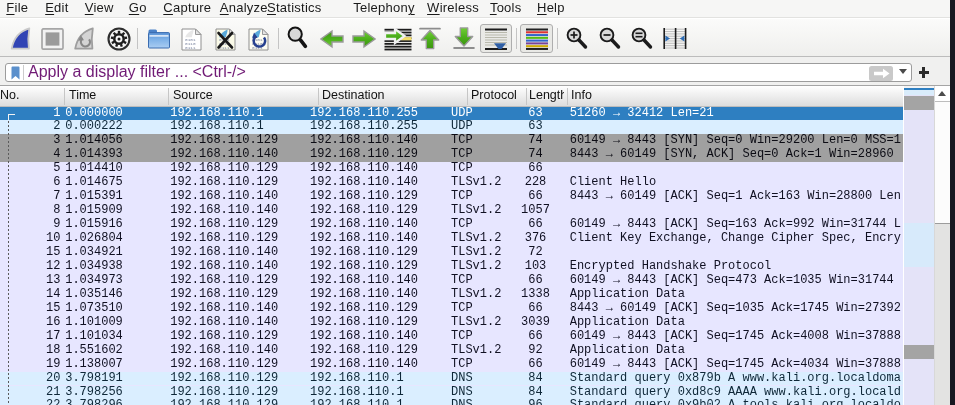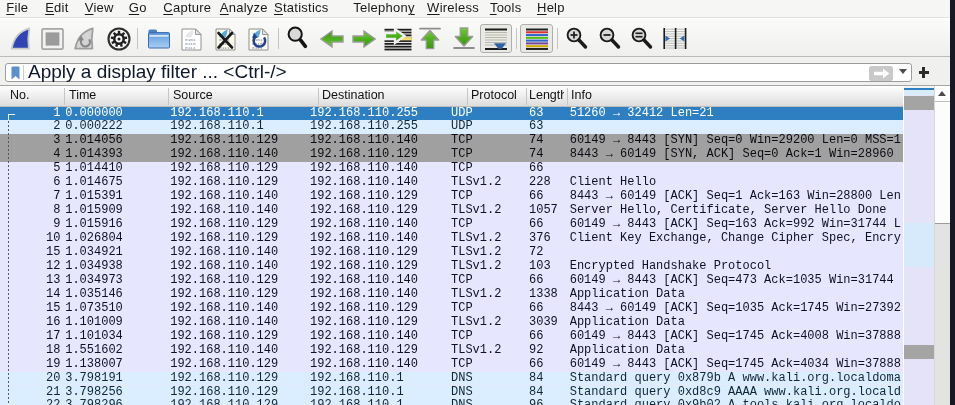--- a/index.html
+++ b/index.html
@@ -12,21 +12,21 @@
   background:linear-gradient(#fbfbfa,#efefed); border-bottom:1px solid #bcbcbc; }
 .ic { position:absolute; }
 .tsep { position:absolute; top:28px; width:1px; height:21px; background:#c4c4c4; }
 .tbtn { position:absolute; top:24px; width:32.5px; height:29px; border:1px solid #aeaeae; border-radius:3px; background:#e9e9e6; }
 #filterbar { position:absolute; left:0; top:57px; width:950px; height:29px; background:#f0f0ef;
   border-bottom:1px solid #a5a5a5; }
 #finput { position:absolute; left:4.5px; top:6px; width:907px; height:18.5px; background:#fff;
   border:1px solid #9c9c9c; border-radius:3px; }
 #fbook { position:absolute; left:5px; top:1.5px; }
 #fsep { position:absolute; left:17px; top:0.5px; width:1px; height:15.5px; background:#cccccc; }
-#fph { position:absolute; left:22.5px; top:0; line-height:16.8px; font-size:19px; color:#0f172a; white-space:pre; }
+#fph { position:absolute; left:22.5px; top:0; line-height:16.8px; font-size:16px; color:#701a75; white-space:pre; }
 #fbtn { position:absolute; right:17.5px; top:2px; width:24.5px; height:14.5px; background:#c9c9c9; border-radius:2.5px; }
 #fcaret { position:absolute; right:3.5px; top:5.2px; width:0; height:0;
   border-left:4.2px solid transparent; border-right:4.2px solid transparent; border-top:5px solid #4a4a4a; }
 #fplus { position:absolute; left:918.5px; top:10px; width:10.5px; height:10.5px; }
 #fplus:before { content:""; position:absolute; left:0; top:3.6px; width:10.5px; height:3.2px; background:#2b2b2b; }
 #fplus:after  { content:""; position:absolute; left:3.6px; top:0; width:3.2px; height:10.5px; background:#2b2b2b; }
 #header { position:absolute; left:0; top:86px; width:903px; height:20.5px;
   background:linear-gradient(#ffffff,#dddddd); border-bottom:1px solid #bcbcbc; }
 #header span { position:absolute; top:0; line-height:19.5px; font-size:12.5px; color:#111; }
 .hsep { position:absolute; top:1.5px; width:1px; height:17.5px; background:#c6c6c6; }
@@ -37,21 +37,21 @@
 .pr span { position:absolute; top:0; }
 .sel { background:#2e7fc1; color:#ffffff; }
 .udp { background:#daeeff; color:#0e2738; }
 .gry { background:#a0a0a0; color:#0c0c14; }
 .lav { background:#e7e6ff; color:#101022; }
 .cno { left:22px; width:38.5px; text-align:right; }
 .ct { left:65.2px; }
 .cs { left:170.2px; }
 .cd { left:310px; }
 .cp { left:451px; }
-.cl { left:529px; width:59px; text-align:left; }
+.cl { left:506px; width:59px; text-align:center; }
 .ci { left:569.7px; width:331.4px; overflow:hidden; }
 #dashline { position:absolute; left:7.5px; top:120.5px; width:1px; height:284.5px;
   background:repeating-linear-gradient(180deg,#5a5a5a 0 2px,rgba(0,0,0,0) 2px 4px); }
 #bracket { position:absolute; left:7.5px; top:113.7px; width:7px; height:6.8px;
   border-left:1px solid #f2f2f2; border-top:1px solid #f2f2f2; }
 #minimap { position:absolute; left:903.5px; top:86px; width:30.5px; height:319px; background:#e4e3f8; }
 #minimap div { position:absolute; left:0; width:30.5px; }
 #sbar { position:absolute; left:934px; top:86px; width:15.5px; height:319px; background:#ffffff; border-left:1px solid #d8d8d8; }
 #sbtn { position:absolute; left:0; top:0; width:15.5px; height:15.5px; background:#ffffff; border-bottom:1px solid #bdbdbd; }
 #sarr { position:absolute; left:3.2px; top:5px; width:0; height:0;
@@ -61,21 +61,21 @@
 #redge { position:absolute; left:949.5px; top:0; width:5.5px; height:405px; background:#181821; }
 </style></head>
 <body>
 <div id="menubar">
 <span class="mi" style="left:6.3px"><span class="u">F</span>ile</span>
 <span class="mi" style="left:45.2px"><span class="u">E</span>dit</span>
 <span class="mi" style="left:84.8px"><span class="u">V</span>iew</span>
 <span class="mi" style="left:128.8px"><span class="u">G</span>o</span>
 <span class="mi" style="left:163.3px"><span class="u">C</span>apture</span>
 <span class="mi" style="left:219.8px"><span class="u">A</span>nalyze</span>
-<span class="mi" style="left:274px"><span class="u">S</span>tatistics</span>
+<span class="mi" style="left:267px"><span class="u">S</span>tatistics</span>
 <span class="mi" style="left:353.2px">Telephon<span class="u">y</span></span>
 <span class="mi" style="left:427.1px"><span class="u">W</span>ireless</span>
 <span class="mi" style="left:489.9px"><span class="u">T</span>ools</span>
 <span class="mi" style="left:537.0px"><span class="u">H</span>elp</span>
 </div>
 <div id="toolbar"></div>
 <svg width="0" height="0" style="position:absolute">
     <defs>
       <linearGradient id="gg" x1="0" y1="0" x2="0" y2="1">
         <stop offset="0" stop-color="#71ce35"></stop>
@@ -257,21 +257,21 @@
   <div id="fsep"></div>
   <div id="fph">Apply a display filter ... &lt;Ctrl-/&gt;</div>
   <div id="fbtn"><svg width="25" height="15" viewBox="0 0 25 15">
           <path d="M5 5.7 L14 5.7 L14 2.8 L20.5 7.5 L14 12.2 L14 9.3 L5 9.3 Z" fill="#ffffff"></path>
         </svg></div>
   <div id="fcaret"></div>
  </div>
  <div id="fplus"></div>
 </div>
 <div id="header">
- <span style="left:10px">No.</span>
+ <span style="left:0">No.</span>
  <span style="left:69px">Time</span>
  <span style="left:173px">Source</span>
  <span style="left:322px">Destination</span>
  <span style="left:471px">Protocol</span>
  <span style="left:529px;width:34.5px;overflow:hidden">Length</span>
  <span style="left:571px">Info</span>
  <div class="hsep" style="left:64px"></div>
  <div class="hsep" style="left:168px"></div>
  <div class="hsep" style="left:318px"></div>
  <div class="hsep" style="left:467px"></div>
@@ -279,21 +279,21 @@
  <div class="hsep" style="left:567px"></div>
 </div>
 <div id="plist">
 <div class="pr sel" style="top:0.00px"><span class="cno">1</span><span class="ct">0.000000</span><span class="cs">192.168.110.1</span><span class="cd">192.168.110.255</span><span class="cp">UDP</span><span class="cl">63</span><span class="ci">51260 → 32412 Len=21</span></div>
 <div class="pr udp" style="top:13.95px"><span class="cno">2</span><span class="ct">0.000222</span><span class="cs">192.168.110.1</span><span class="cd">192.168.110.255</span><span class="cp">UDP</span><span class="cl">63</span></div>
 <div class="pr gry" style="top:27.90px"><span class="cno">3</span><span class="ct">1.014056</span><span class="cs">192.168.110.129</span><span class="cd">192.168.110.140</span><span class="cp">TCP</span><span class="cl">74</span><span class="ci">60149 → 8443 [SYN] Seq=0 Win=29200 Len=0 MSS=1460</span></div>
 <div class="pr gry" style="top:41.85px"><span class="cno">4</span><span class="ct">1.014393</span><span class="cs">192.168.110.140</span><span class="cd">192.168.110.129</span><span class="cp">TCP</span><span class="cl">74</span><span class="ci">8443 → 60149 [SYN, ACK] Seq=0 Ack=1 Win=28960 Len=0 MSS=1460</span></div>
 <div class="pr lav" style="top:55.80px"><span class="cno">5</span><span class="ct">1.014410</span><span class="cs">192.168.110.129</span><span class="cd">192.168.110.140</span><span class="cp">TCP</span><span class="cl">66</span></div>
 <div class="pr lav" style="top:69.75px"><span class="cno">6</span><span class="ct">1.014675</span><span class="cs">192.168.110.129</span><span class="cd">192.168.110.140</span><span class="cp">TLSv1.2</span><span class="cl">228</span><span class="ci">Client Hello</span></div>
 <div class="pr lav" style="top:83.70px"><span class="cno">7</span><span class="ct">1.015391</span><span class="cs">192.168.110.140</span><span class="cd">192.168.110.129</span><span class="cp">TCP</span><span class="cl">66</span><span class="ci">8443 → 60149 [ACK] Seq=1 Ack=163 Win=28800 Len=0</span></div>
-<div class="pr lav" style="top:97.65px"><span class="cno">8</span><span class="ct">1.015909</span><span class="cs">192.168.110.140</span><span class="cd">192.168.110.129</span><span class="cp">TLSv1.2</span><span class="cl">1057</span><span class="ci">Server Hello, Certificate, Server Hello Done</span></div>
+<div class="pr lav" style="top:97.65px"><span class="cno">8</span><span class="ct">1.015909</span><span class="cs">192.168.110.140</span><span class="cd">192.168.110.129</span><span class="cp">TLSv1.2</span><span class="cl">1057</span></div>
 <div class="pr lav" style="top:111.60px"><span class="cno">9</span><span class="ct">1.015916</span><span class="cs">192.168.110.129</span><span class="cd">192.168.110.140</span><span class="cp">TCP</span><span class="cl">66</span><span class="ci">60149 → 8443 [ACK] Seq=163 Ack=992 Win=31744 Len=0</span></div>
 <div class="pr lav" style="top:125.55px"><span class="cno">10</span><span class="ct">1.026804</span><span class="cs">192.168.110.129</span><span class="cd">192.168.110.140</span><span class="cp">TLSv1.2</span><span class="cl">376</span><span class="ci">Client Key Exchange, Change Cipher Spec, Encrypted Handshake Message</span></div>
 <div class="pr lav" style="top:139.50px"><span class="cno">15</span><span class="ct">1.034921</span><span class="cs">192.168.110.140</span><span class="cd">192.168.110.129</span><span class="cp">TLSv1.2</span><span class="cl">72</span></div>
 <div class="pr lav" style="top:153.45px"><span class="cno">12</span><span class="ct">1.034938</span><span class="cs">192.168.110.140</span><span class="cd">192.168.110.129</span><span class="cp">TLSv1.2</span><span class="cl">103</span><span class="ci">Encrypted Handshake Protocol</span></div>
 <div class="pr lav" style="top:167.40px"><span class="cno">13</span><span class="ct">1.034973</span><span class="cs">192.168.110.129</span><span class="cd">192.168.110.140</span><span class="cp">TCP</span><span class="cl">66</span><span class="ci">60149 → 8443 [ACK] Seq=473 Ack=1035 Win=31744 Len=0</span></div>
 <div class="pr lav" style="top:181.35px"><span class="cno">14</span><span class="ct">1.035146</span><span class="cs">192.168.110.129</span><span class="cd">192.168.110.140</span><span class="cp">TLSv1.2</span><span class="cl">1338</span><span class="ci">Application Data</span></div>
 <div class="pr lav" style="top:195.30px"><span class="cno">15</span><span class="ct">1.073510</span><span class="cs">192.168.110.140</span><span class="cd">192.168.110.129</span><span class="cp">TCP</span><span class="cl">66</span><span class="ci">8443 → 60149 [ACK] Seq=1035 Ack=1745 Win=27392 Len=0</span></div>
 <div class="pr lav" style="top:209.25px"><span class="cno">16</span><span class="ct">1.101009</span><span class="cs">192.168.110.140</span><span class="cd">192.168.110.129</span><span class="cp">TLSv1.2</span><span class="cl">3039</span><span class="ci">Application Data</span></div>
 <div class="pr lav" style="top:223.20px"><span class="cno">17</span><span class="ct">1.101034</span><span class="cs">192.168.110.129</span><span class="cd">192.168.110.140</span><span class="cp">TCP</span><span class="cl">66</span><span class="ci">60149 → 8443 [ACK] Seq=1745 Ack=4008 Win=37888 Len=0</span></div>
 <div class="pr lav" style="top:237.15px"><span class="cno">18</span><span class="ct">1.551602</span><span class="cs">192.168.110.140</span><span class="cd">192.168.110.129</span><span class="cp">TLSv1.2</span><span class="cl">92</span><span class="ci">Application Data</span></div>

